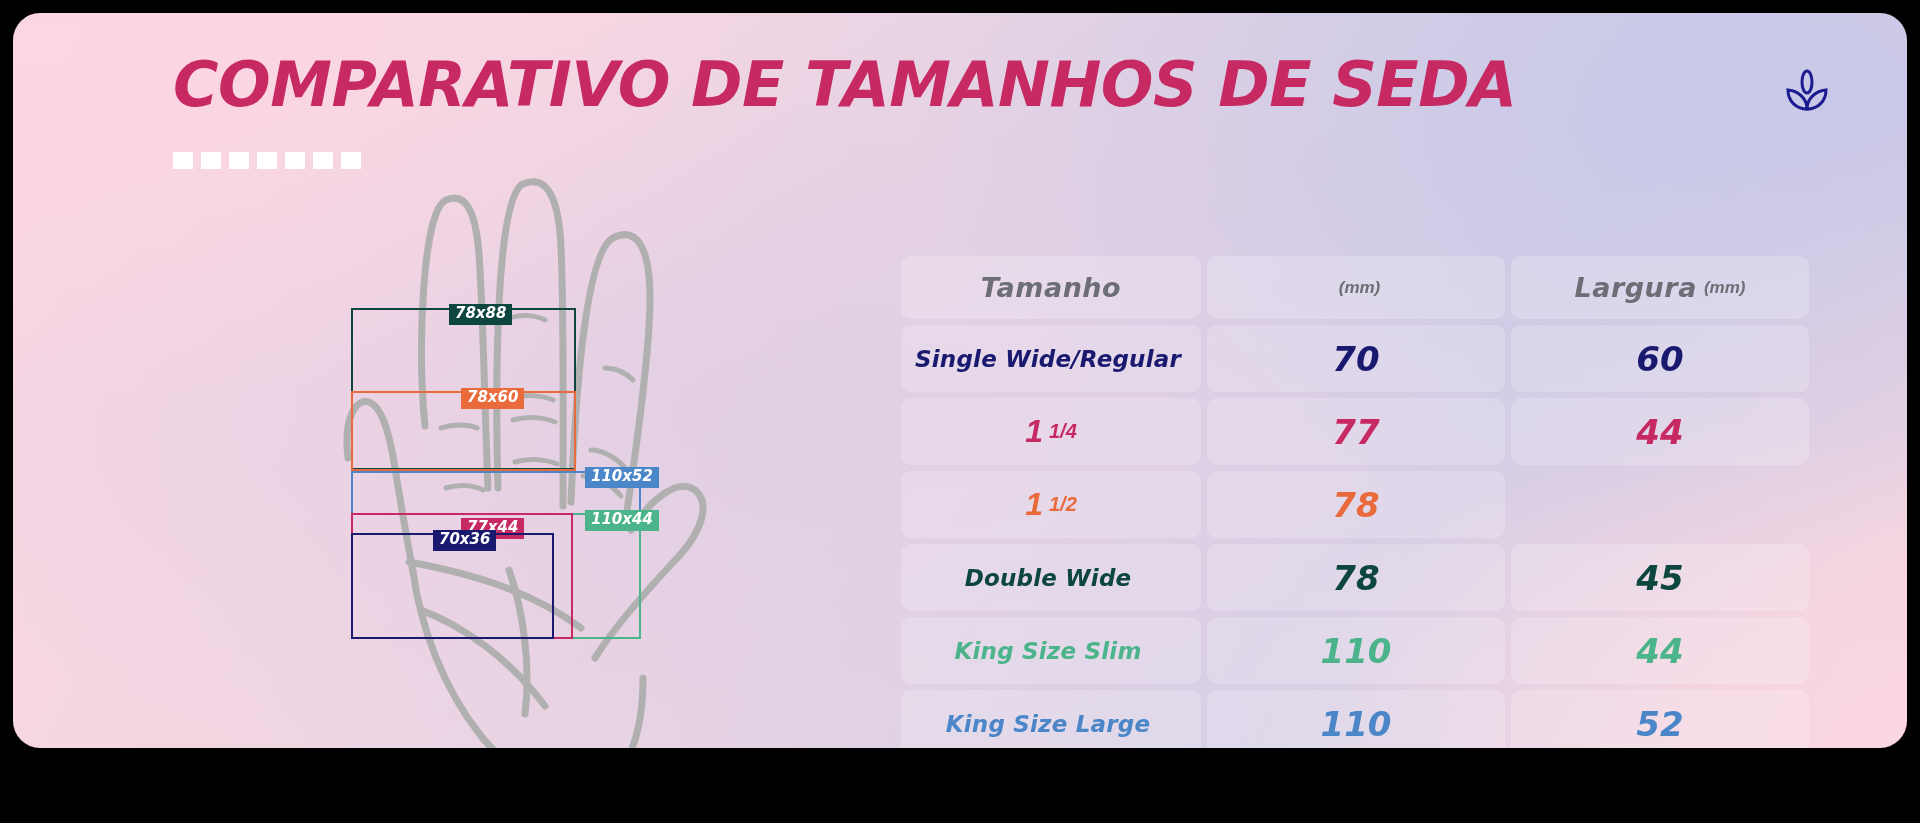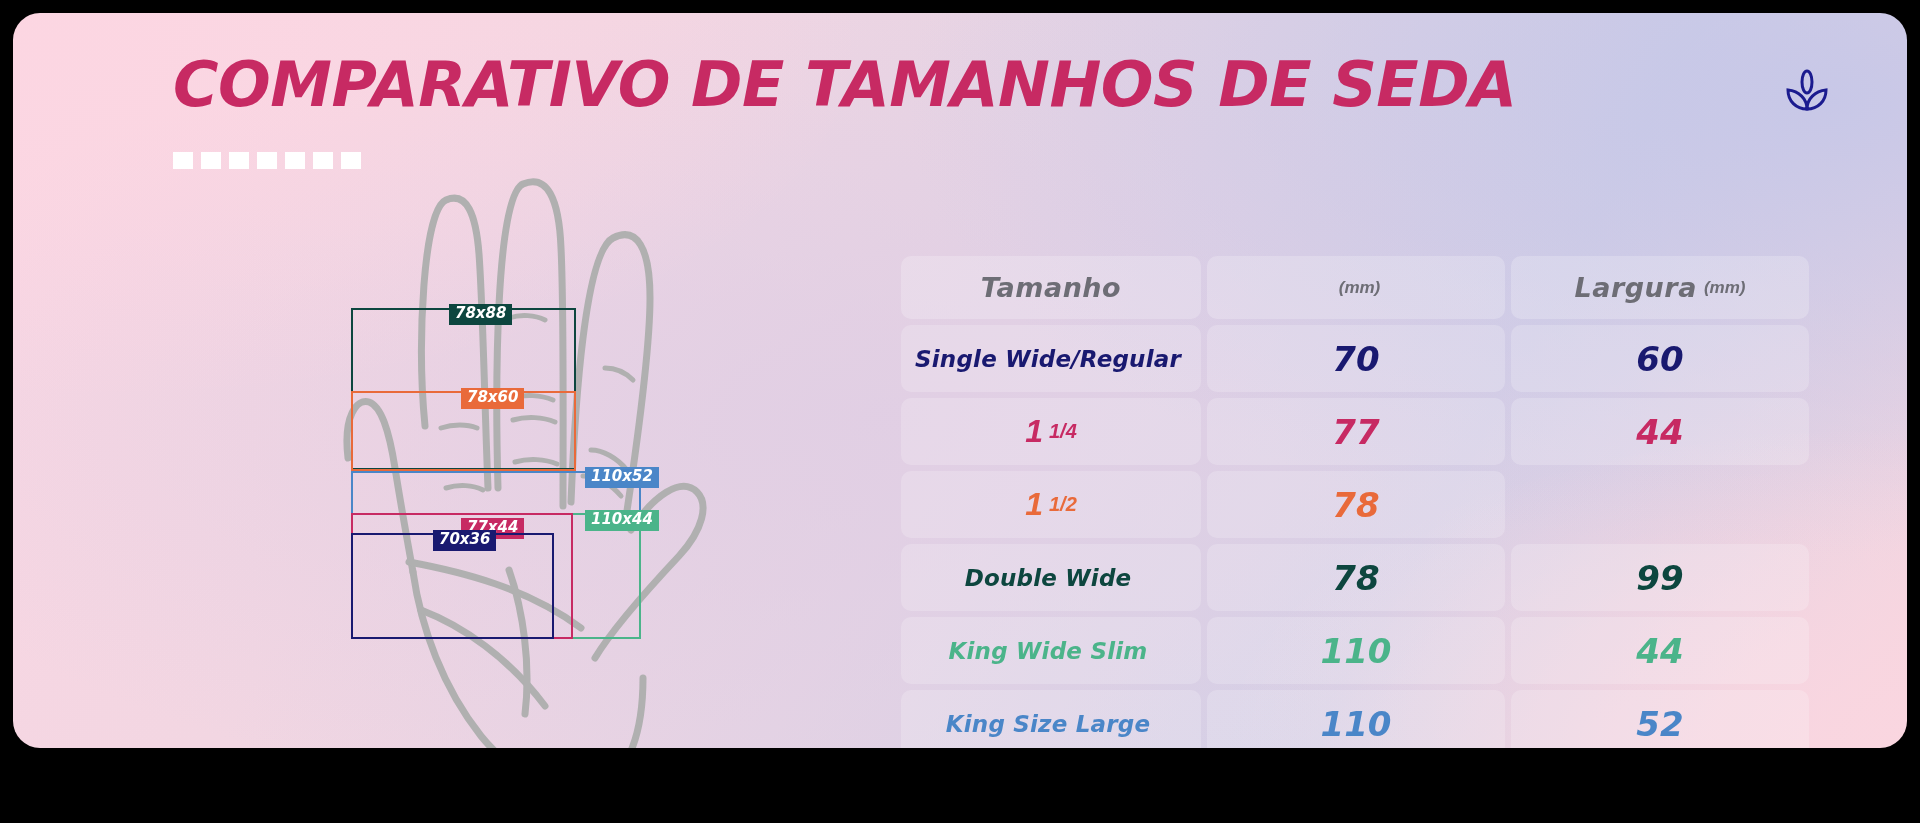--- a/index.html
+++ b/index.html
@@ -252,27 +252,27 @@
 
     <div class="trow drow">
       <div class="cell c-name">
         <span class="nm" style="color:#0d463f;">Double Wide</span>
         <span class="frac" style="color:#0d463f;"></span>
       </div>
       <div class="cell c-num">
         <span class="vl" style="color:#0d463f;">78</span>
       </div>
       <div class="cell c-num">
-        <span class="vl" style="color:#0d463f;">99</span>
-      </div>
-    </div>
-
-    <div class="trow drow">
-      <div class="cell c-name">
-        <span class="nm" style="color:#4bb48a;">King Wide Slim</span>
+        <span class="vl" style="color:#0d463f;">45</span>
+      </div>
+    </div>
+
+    <div class="trow drow">
+      <div class="cell c-name">
+        <span class="nm" style="color:#4bb48a;">King Size Slim</span>
         <span class="frac" style="color:#4bb48a;"></span>
       </div>
       <div class="cell c-num">
         <span class="vl" style="color:#4bb48a;">110</span>
       </div>
       <div class="cell c-num">
         <span class="vl" style="color:#4bb48a;">44</span>
       </div>
     </div>
 

